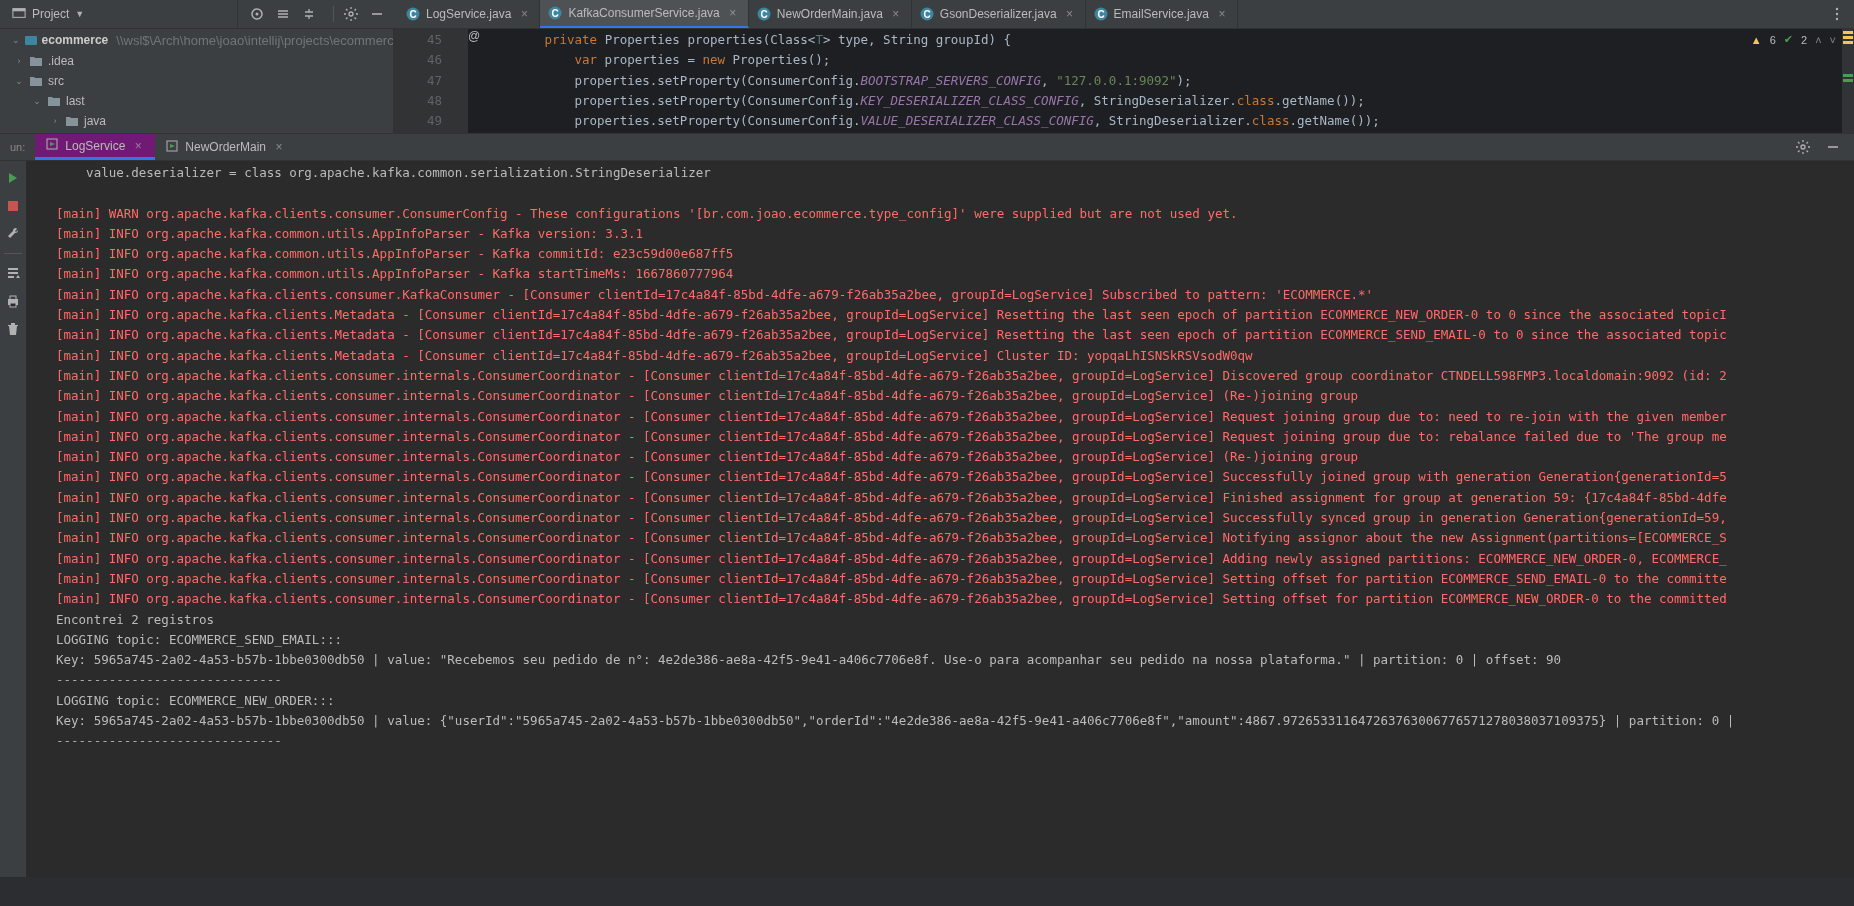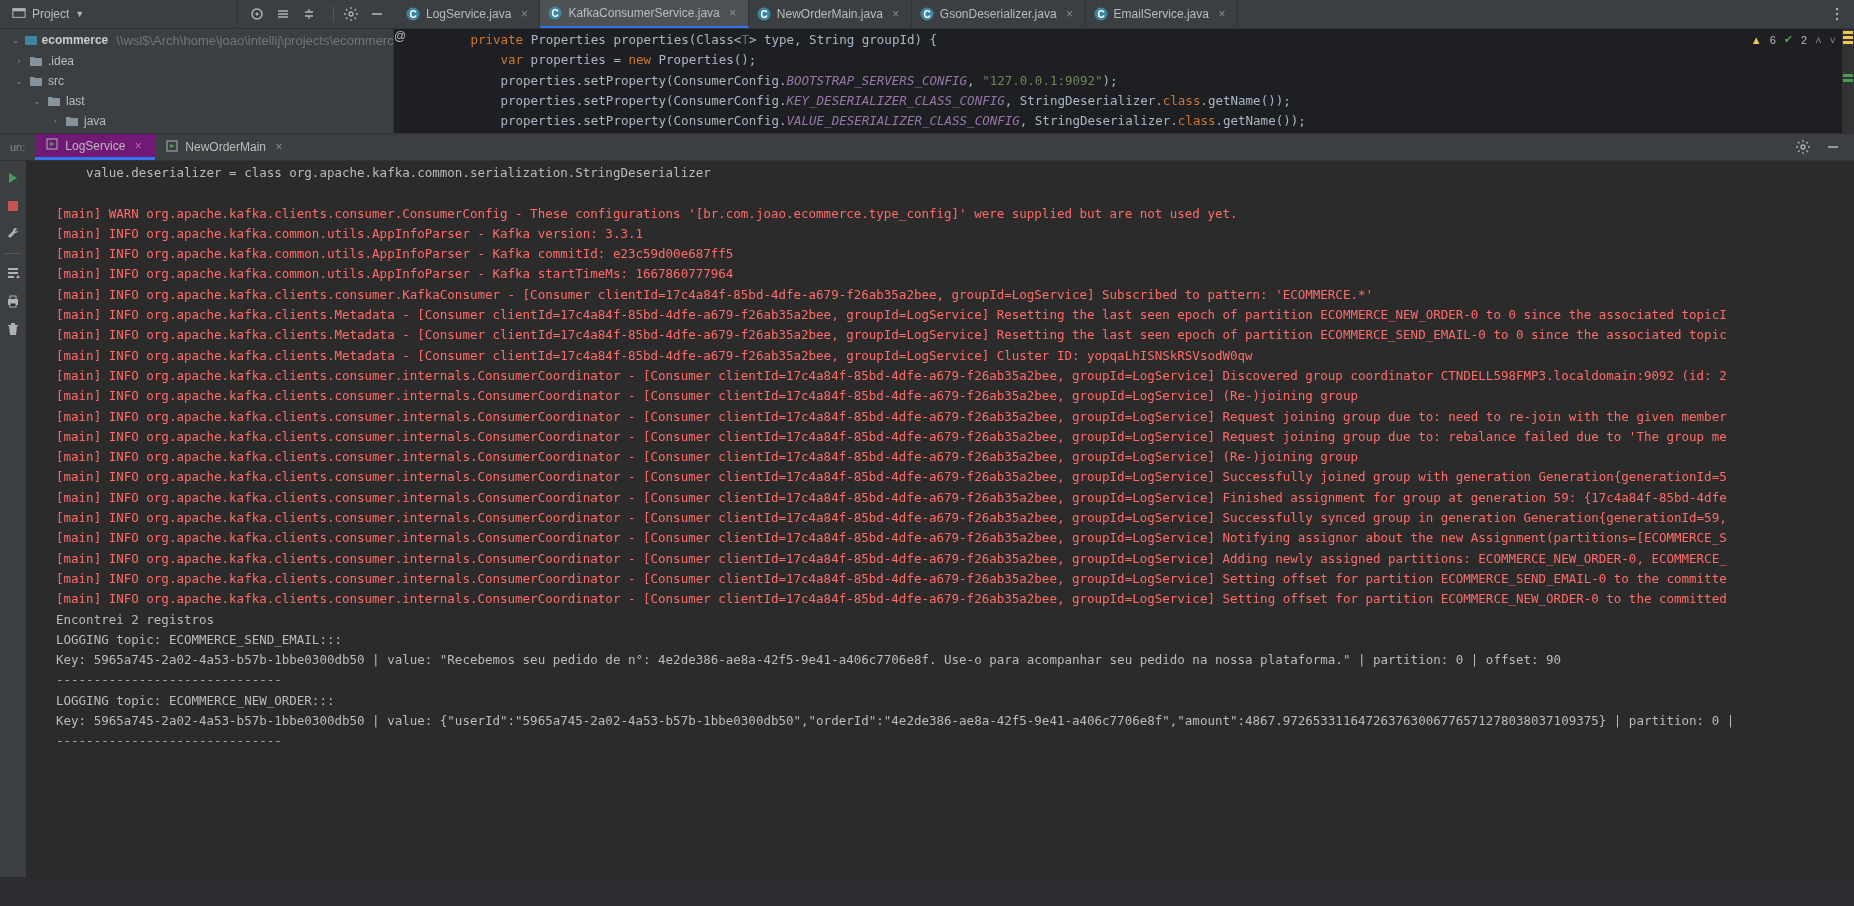--- a/index.html
+++ b/index.html
@@ -212,20 +212,27 @@
   <div class="editor">
     <div class="editor-status">
       <span class="warn-triangle">▲</span>
         <span style="color:#bbb;">6</span>
       <span class="check-green">✔</span>
         <span style="color:#bbb;">2</span>
       <span style="color:#888;cursor:pointer;">˄</span>
       <span style="color:#888;cursor:pointer;">˅</span>
     </div>
     <div class="gutter-and-code">
+      <div class="gutter" id="gutter">
+          <div>45</div>
+          <div>46</div>
+          <div>47</div>
+          <div>48</div>
+          <div>49</div>
+        </div>
       <span class="at">@</span>
       <div class="code" id="code-lines"><div><span>        </span><span class="k-keyword">private </span><span>Properties </span><span class="k-method">properties</span><span>(Class&lt;</span><span class="k-generic">T</span><span>&gt; type, String groupId) {</span></div><div><span>            </span><span class="k-keyword">var </span><span>properties = </span><span class="k-keyword">new </span><span>Properties();</span></div><div><span>            properties.setProperty(ConsumerConfig.</span><span class="k-static">BOOTSTRAP_SERVERS_CONFIG</span><span>, </span><span class="k-string">"127.0.0.1:9092"</span><span>);</span></div><div><span>            properties.setProperty(ConsumerConfig.</span><span class="k-static">KEY_DESERIALIZER_CLASS_CONFIG</span><span>, StringDeserializer.</span><span class="k-keyword">class</span><span>.getName());</span></div><div><span>            properties.setProperty(ConsumerConfig.</span><span class="k-static">VALUE_DESERIALIZER_CLASS_CONFIG</span><span>, StringDeserializer.</span><span class="k-keyword">class</span><span>.getName());</span></div></div>
       <div class="error-stripe">
         <div style="background:#f2c55c;"></div>
           <div style="background:#f2c55c;"></div>
           <div style="background:#f2c55c;"></div>
         <div style="background:#499c54;margin-top:30px;"></div>
           <div style="background:#499c54;"></div>
       </div>
     </div>

